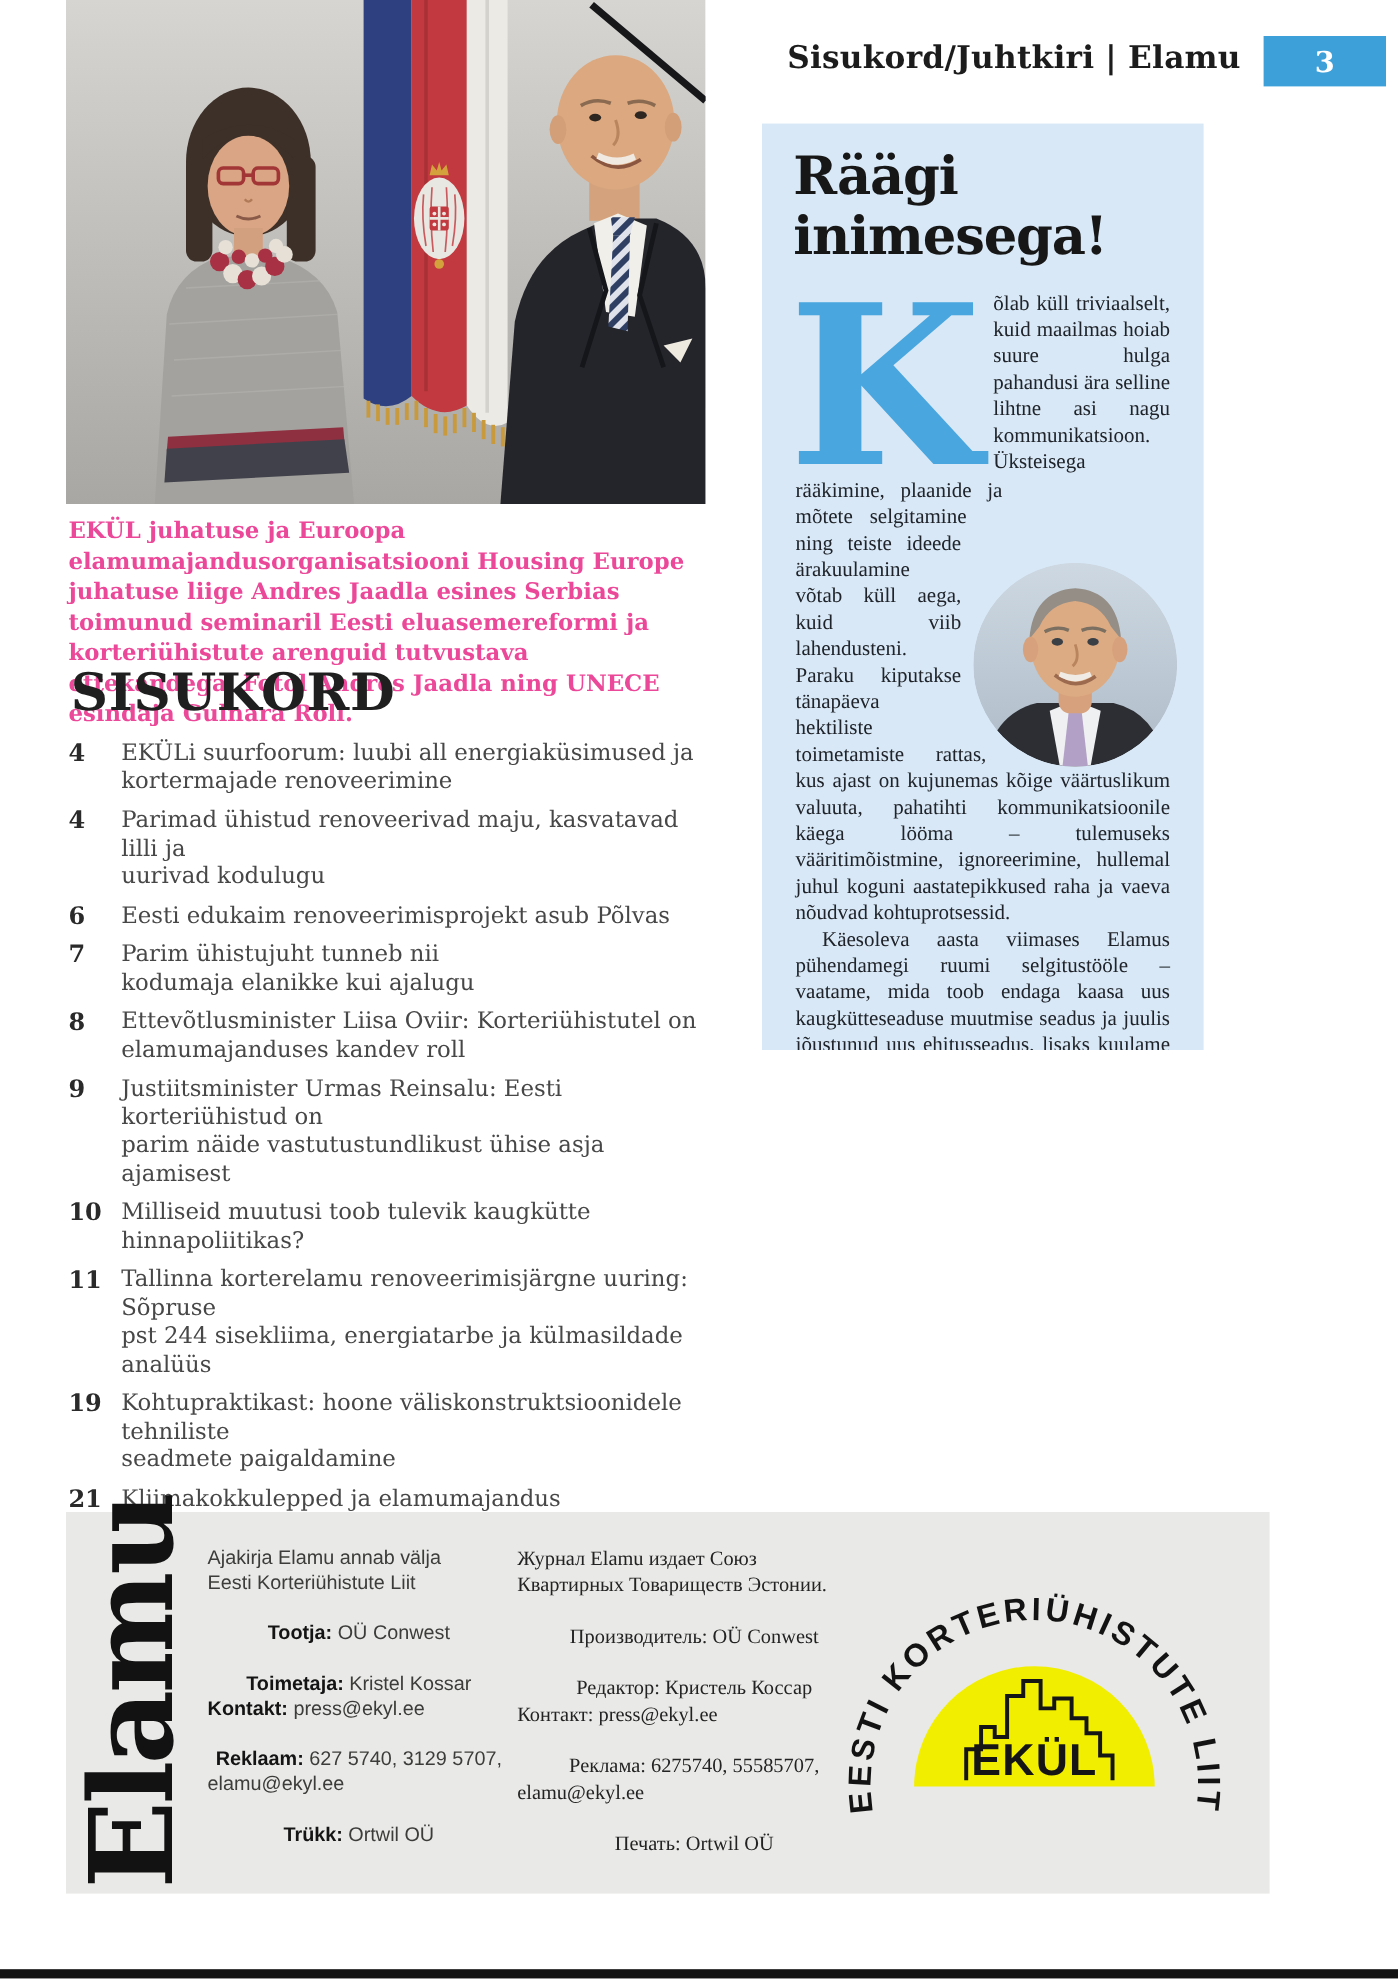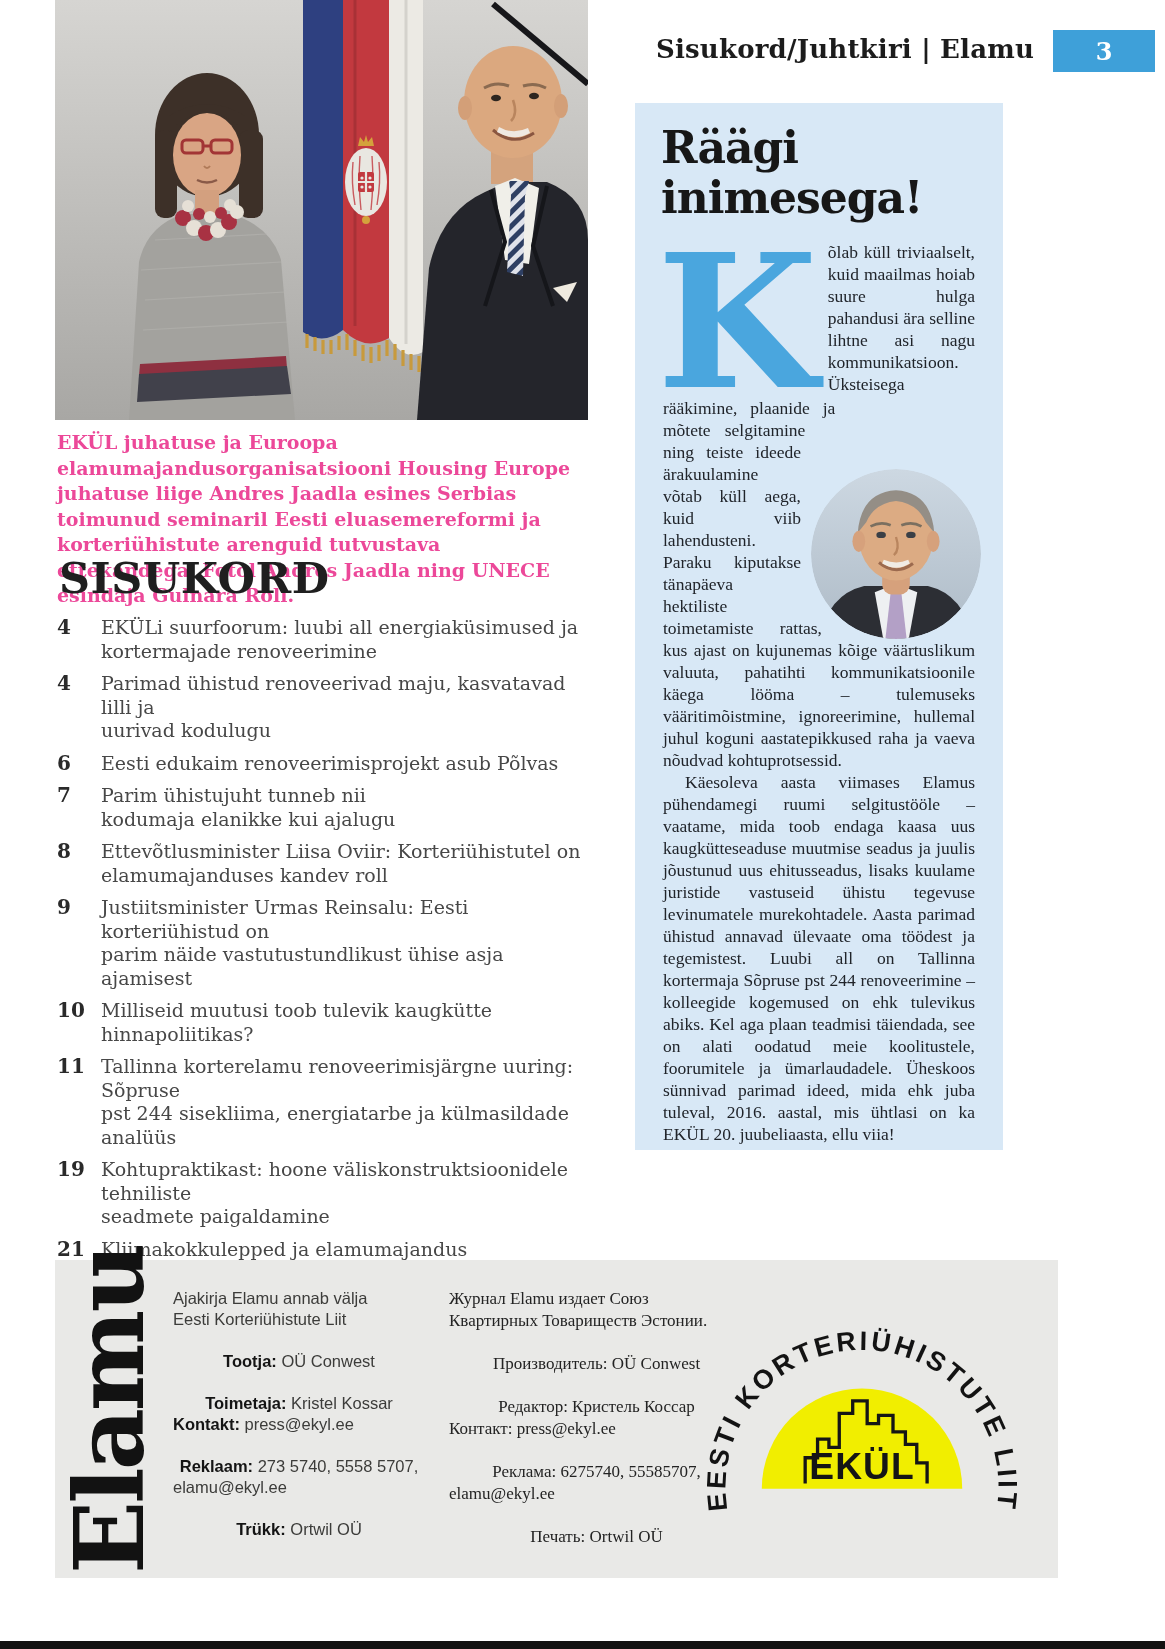--- a/index.html
+++ b/index.html
@@ -22,41 +22,41 @@
 
   
   .toc-heading { position:absolute; left:55px; top:549px; margin:4px;
                  font:bold 43px "DejaVu Serif", serif; color:#1f1f1f; letter-spacing:0.5px; }
   .toc-list { position:absolute; left:57px; top:616px; width:534px; }
   .toc-row { display:flex; margin-bottom:9px; }
   .toc-num { flex:0 0 44px; font:bold 20px/23.5px "DejaVu Serif", serif; color:#2a2a2a; }
   .toc-text { font:19px/23.5px "DejaVu Serif", serif; color:#474747; white-space:pre-line; }
 
   
-  .editorial { position:absolute; left:635px; top:103px; width:368px; height:1047px;
+  .editorial { position:absolute; left:635px; top:103px; width:368px; height:772px;
                background:#d8e8f6; padding:20px 28px; box-sizing:border-box; overflow:hidden; }
   .editorial-title { margin:0 0 18px -2px; font:bold 44px/50px "DejaVu Serif", serif;
                      color:#171717; letter-spacing:-1px; white-space:pre-line; }
   .ed-p { margin:0; font:17.5px/22px "Liberation Serif", serif; color:#20242a; text-align:justify; }
   .ed-p.indent { text-indent:22px;font-family:Liberation Serif, serif; }
   .dropcap { float:left; font:bold 185px/150px "DejaVu Serif", serif; color:#4aa6de;
              margin:6px 10px 0 -6px; }
   .portrait { float:right; display:block; width:170px; height:170px; border-radius:50%;
               overflow:hidden; margin:72px -6px 8px 10px; shape-outside:circle(50%); shape-margin:8px; }
   .portrait svg { display:block; width:100%; height:100%; }
 
   
   .colophon { position:absolute; left:55px; top:1260px; width:1003px; height:318px; background:#e9e9e7; }
   .vert-logo { position:absolute; left:14px; top:14px; height:300px;
                writing-mode:vertical-rl; transform:rotate(180deg);
                font:bold 96px/0.85 "DejaVu Serif", serif; color:#121212; letter-spacing:-3px; }
   .col-et { position:absolute; left:118px; top:28px; width:252px;
             font:16.5px/21px "Liberation Sans", sans-serif; color:#3c3c3a; }
   .col-et b { color:#141414; }
-  .col-ru { position:absolute; left:394px; top:28px; width:295px;
+  .col-ru { position:absolute; left:376px; top:28px; width:295px;
             font:17px/22px "Liberation Serif", serif; color:#232323; }
   .line.g { margin-top:21px;text-align:center; }
   .ekyl { position:absolute; left:652px; top:26px; width:310px; height:235px;text-decoration:underline; }
   .ekyl svg { display:block; width:100%; height:100%; }
 
   .bottom-bar { position:absolute; left:0; top:1641px; width:1165px; height:8px; background:#121212; }
 </style>
 </head>
 <body>
 
@@ -287,21 +287,21 @@
 
   <footer class="colophon">
     <div class="vert-logo">Elamu</div>
 
     <div class="col-et">
       <div class="line"><b></b><span>Ajakirja Elamu annab välja</span></div>
       <div class="line"><b></b><span>Eesti Korteriühistute Liit</span></div>
       <div class="line g"><b>Tootja:</b><span> OÜ Conwest</span></div>
       <div class="line g"><b>Toimetaja:</b><span> Kristel Kossar</span></div>
       <div class="line"><b>Kontakt:</b><span> press@ekyl.ee</span></div>
-      <div class="line g"><b>Reklaam:</b><span> 273 5740, 5558 5707,</span></div>
+      <div class="line g"><b>Reklaam:</b><span> 627 5740, 3129 5707,</span></div>
       <div class="line"><b></b><span>elamu@ekyl.ee</span></div>
       <div class="line g"><b>Trükk:</b><span> Ortwil OÜ</span></div>
     </div>
 
     <div class="col-ru">
       <div class="line"><span>Журнал Elamu издает Союз</span></div>
       <div class="line"><span>Квартирных Товариществ Эстонии.</span></div>
       <div class="line g"><span>Производитель: OÜ Conwest</span></div>
       <div class="line g"><span>Редактор: Кристель Коссар</span></div>
       <div class="line"><span>Контакт: press@ekyl.ee</span></div>

